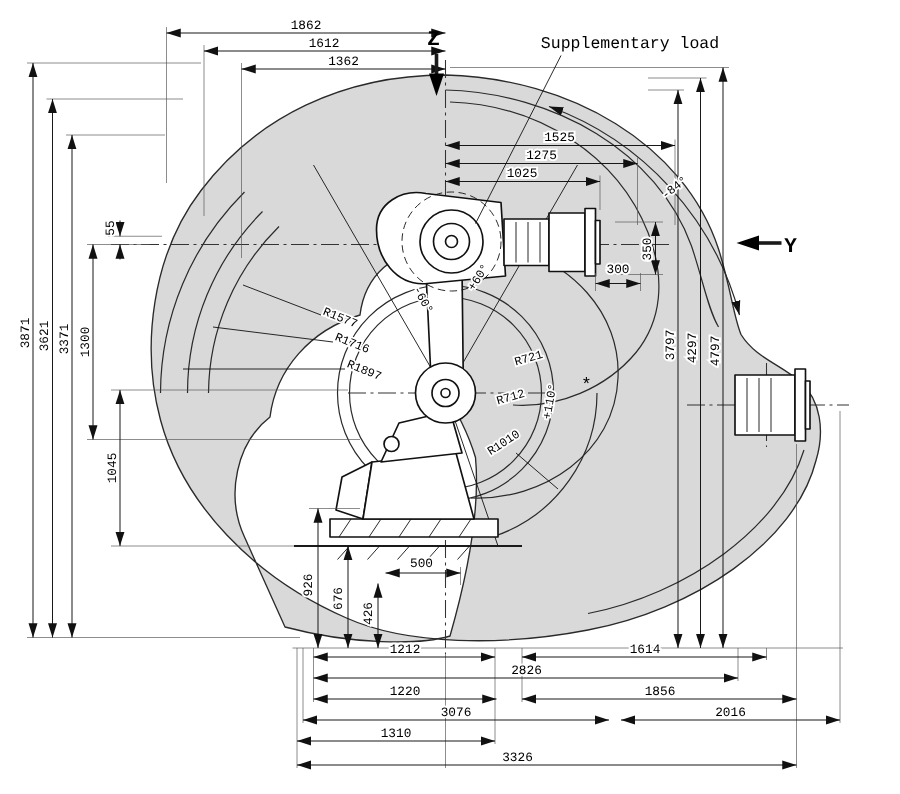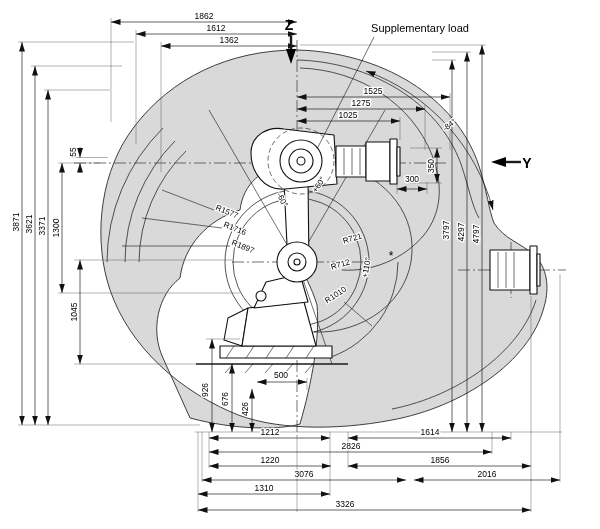--- a/index.html
+++ b/index.html
@@ -1,17 +1,17 @@
 <!DOCTYPE html>
 <html><head>
 <meta charset="utf-8">
 <style>
   html,body{margin:0;padding:0;background:#fff;}
   .stage{position:relative;width:600px;height:529px;background:#fff;overflow:hidden;
-         font-family:Liberation Sans, sans-serif;}
+         font-family:Liberation Mono, monospace;}
   svg{display:block;}
   .env{fill:#d9d9d9;stroke:#2a2a2a;stroke-width:.9;fill-rule:evenodd;}
   .ln{stroke:#1a1a1a;fill:none;}
   .arc{stroke:#2a2a2a;stroke-width:.8;fill:none;}
   .robot{fill:#ffffff;stroke:#111;stroke-width:1.1;stroke-linejoin:round;}
   .thin{stroke:#111;stroke-width:.6;fill:none;}
   .cl{stroke:#333;stroke-width:.7;fill:none;stroke-dasharray:12 3 2 3;}
   .ext{stroke:#555;stroke-width:.45;fill:none;}
   .dim{stroke:#111;stroke-width:.65;fill:none;}
   .dimlbl{font-size:8.5px;fill:#000;text-anchor:middle;paint-order:stroke;stroke:#fff;stroke-width:2.6px;}

